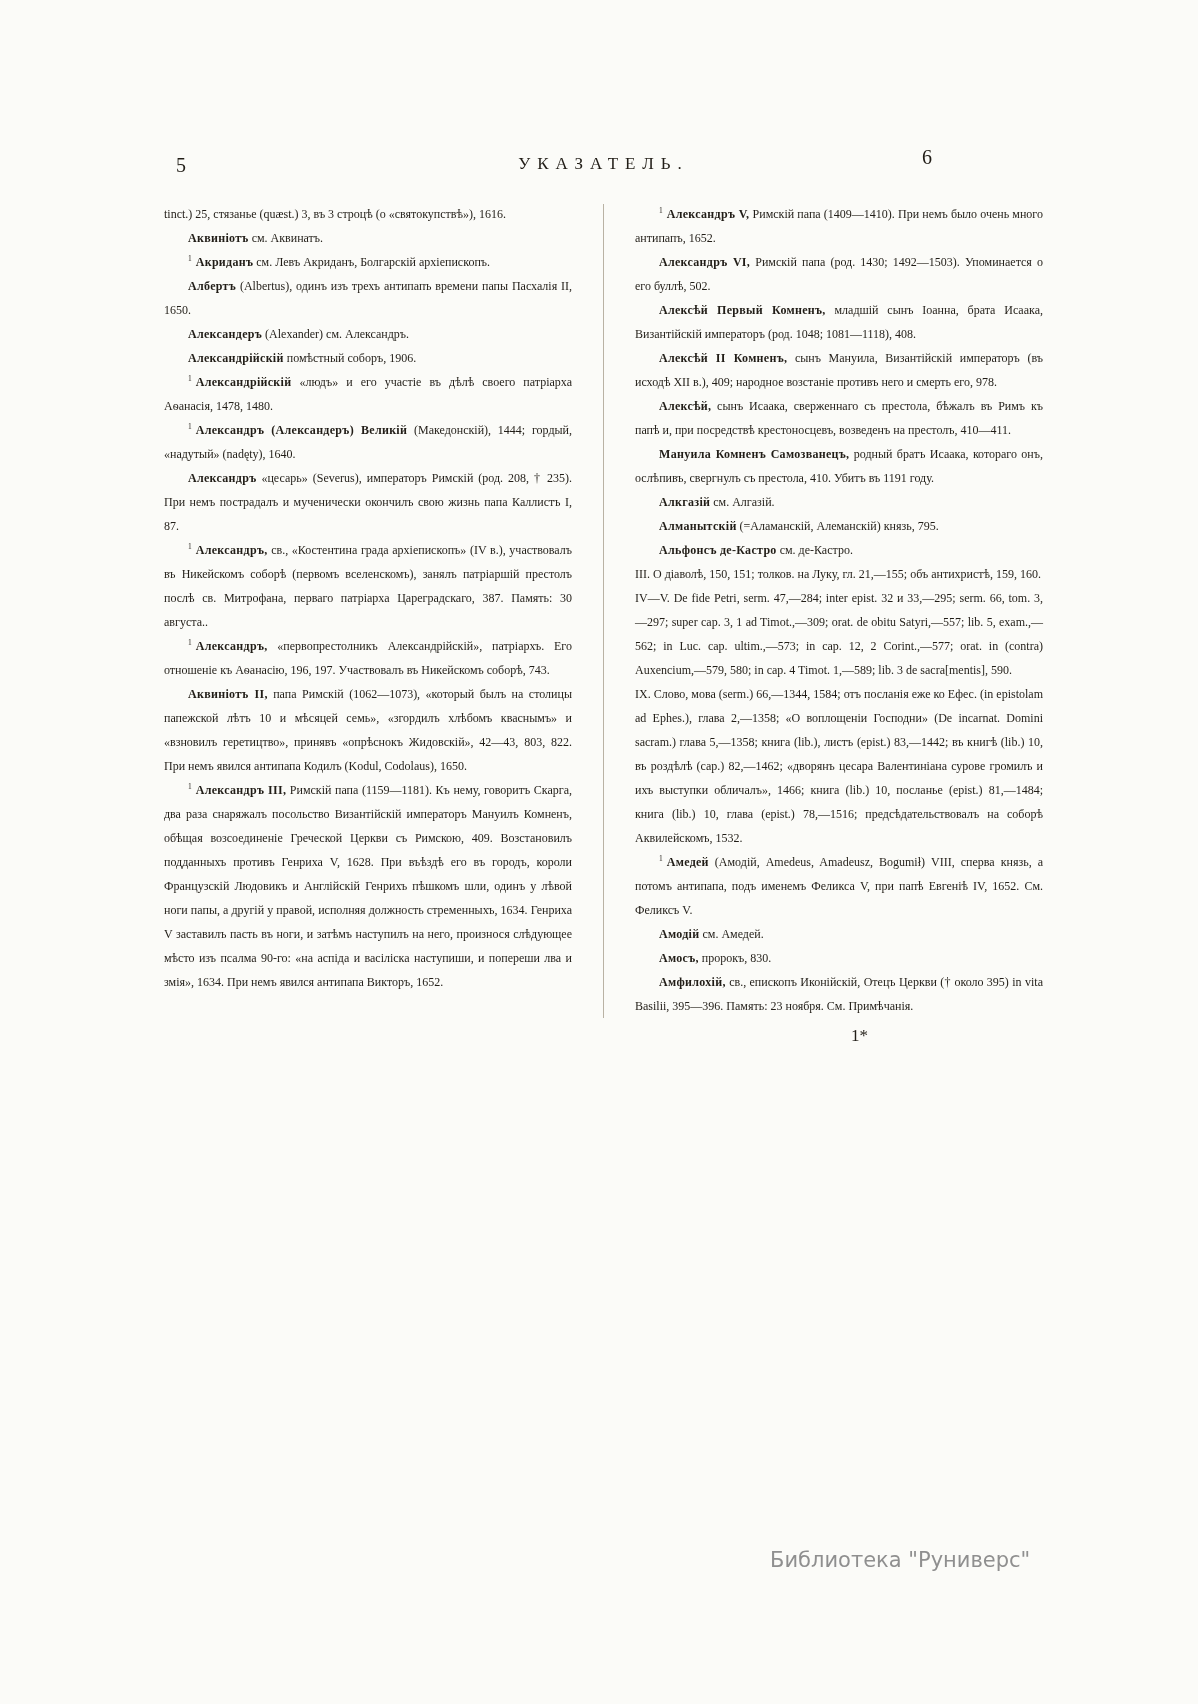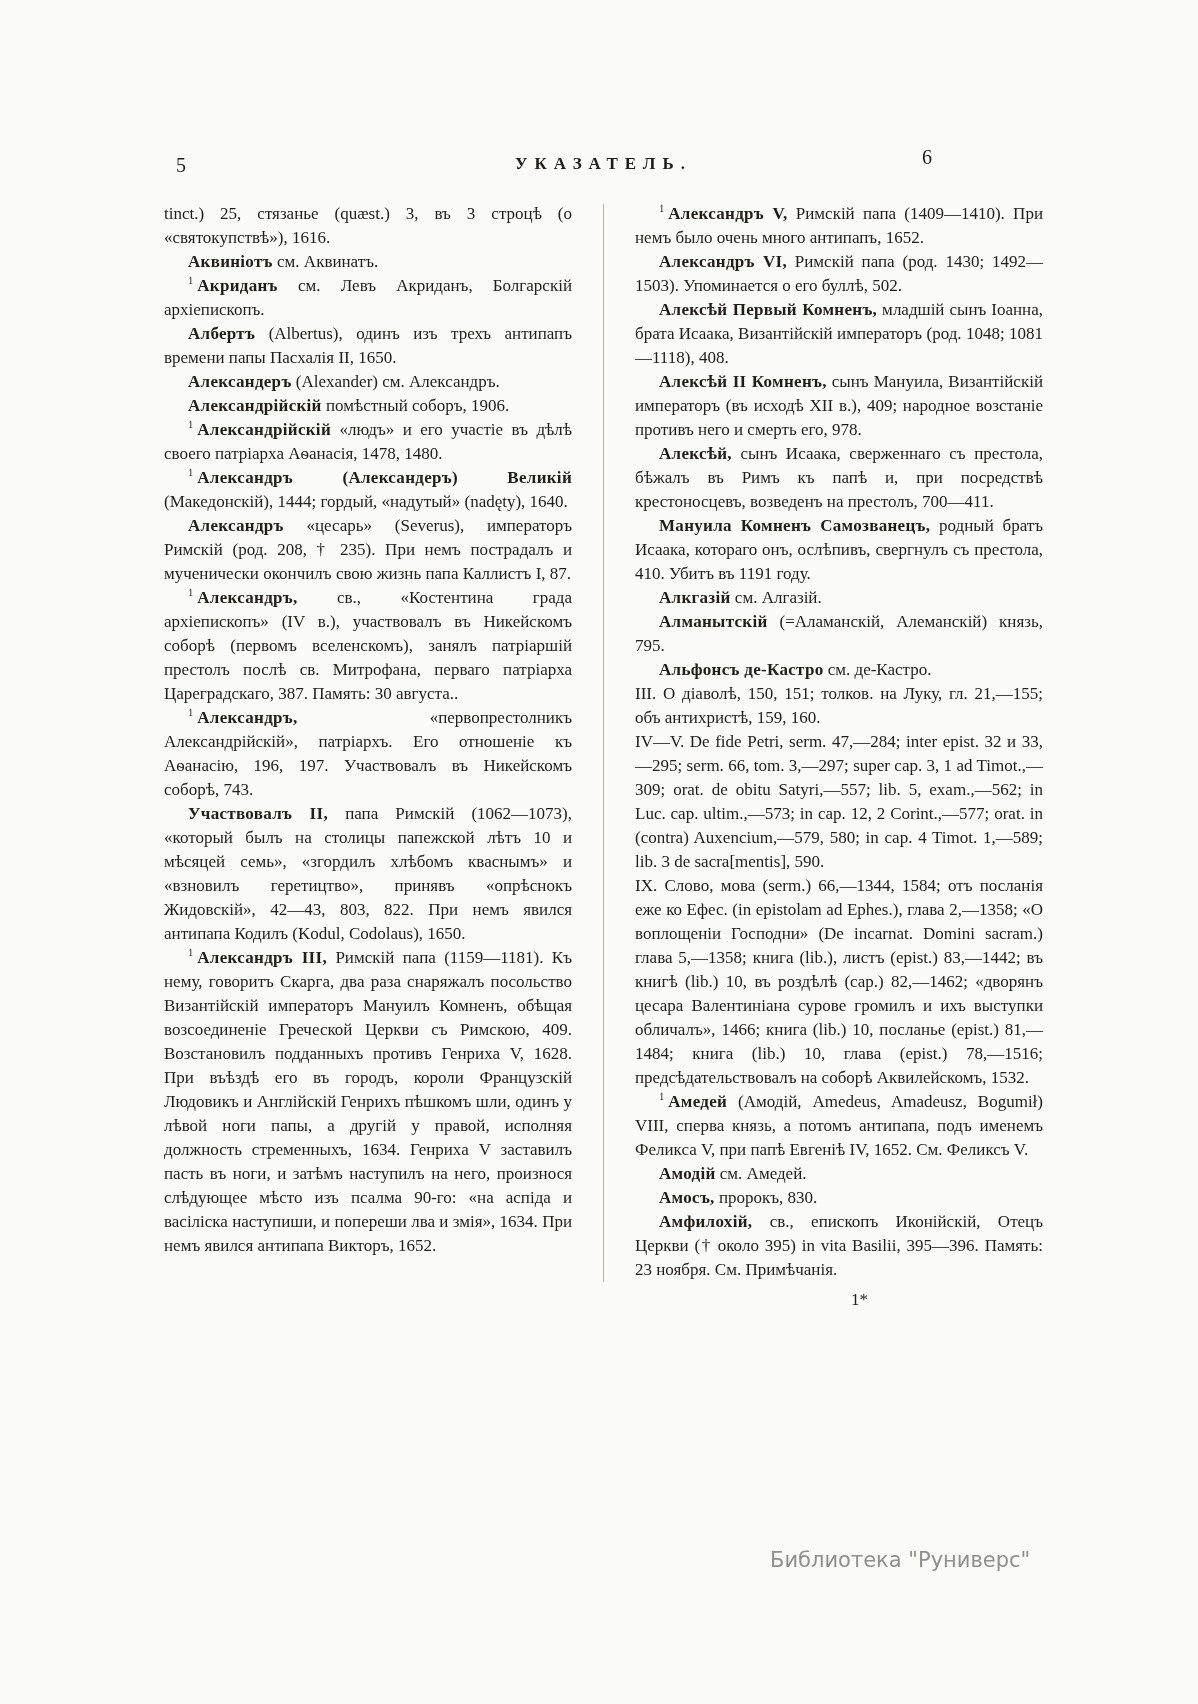--- a/index.html
+++ b/index.html
@@ -26,29 +26,29 @@
   .pn { font-size: 20px; }
   .pn-left { position: absolute; left: 12px; top: 8px; }
   .pn-right { position: absolute; right: 112px; top: 0; }
   .running-title {
     position: absolute;
     left: 0; right: 1px;
     top: 8px;
     text-align: center;
     font-size: 17px;
     letter-spacing: 7px;
-    font-weight: bold;
+    font-weight: normal;
   }
   .columns {
     display: flex;
     margin-top: 24px;
   }
   .col {
     width: 408px;
-    font-size: 17px;
+    font-size: 12px;
     line-height: 24px;
     text-align: justify;
   }
   .col-divider {
     width: 1px;
     background: #b9b2a4;
     margin: 2px 31px 0 31px;
   }
   p.entry {
     margin: 0;
@@ -95,30 +95,30 @@
         <p class="entry"><b>Аквиніотъ</b><span> см. Аквинатъ.</span></p>
         <p class="entry"><sup>1</sup><b>Акриданъ</b><span> см. Левъ Акриданъ, Болгарскій архіепископъ.</span></p>
         <p class="entry"><b>Албертъ</b><span> (Albertus), одинъ изъ трехъ антипапъ времени папы Пасхалія II, 1650.</span></p>
         <p class="entry"><b>Александеръ</b><span> (Alexander) см. Александръ.</span></p>
         <p class="entry"><b>Александрійскій</b><span> помѣстный соборъ, 1906.</span></p>
         <p class="entry"><sup>1</sup><b>Александрійскій</b><span> «людъ» и его участіе въ дѣлѣ своего патріарха Аѳанасія, 1478, 1480.</span></p>
         <p class="entry"><sup>1</sup><b>Александръ (Александеръ) Великій</b><span> (Македонскій), 1444; гордый, «надутый» (nadęty), 1640.</span></p>
         <p class="entry"><b>Александръ</b><span> «цесарь» (Severus), императоръ Римскій (род. 208, † 235). При немъ пострадалъ и мученически окончилъ свою жизнь папа Каллистъ I, 87.</span></p>
         <p class="entry"><sup>1</sup><b>Александръ,</b><span> св., «Костентина града архіепископъ» (IV в.), участвовалъ въ Никейскомъ соборѣ (первомъ вселенскомъ), занялъ патріаршій престолъ послѣ св. Митрофана, перваго патріарха Цареградскаго, 387. Память: 30 августа..</span></p>
         <p class="entry"><sup>1</sup><b>Александръ,</b><span> «первопрестолникъ Александрійскій», патріархъ. Его отношеніе къ Аѳанасію, 196, 197. Участвовалъ въ Никейскомъ соборѣ, 743.</span></p>
-        <p class="entry"><b>Участвовалъ II,</b><span> папа Римскій (1062—1073), «который былъ на столицы папежской лѣтъ 10 и мѣсяцей семь», «згордилъ хлѣбомъ кваснымъ» и «взновилъ геретицтво», принявъ «опрѣснокъ Жидовскій», 42—43, 803, 822. При немъ явился антипапа Кодилъ (Kodul, Codolaus), 1650.</span></p>
+        <p class="entry"><b>Аквиніотъ II,</b><span> папа Римскій (1062—1073), «который былъ на столицы папежской лѣтъ 10 и мѣсяцей семь», «згордилъ хлѣбомъ кваснымъ» и «взновилъ геретицтво», принявъ «опрѣснокъ Жидовскій», 42—43, 803, 822. При немъ явился антипапа Кодилъ (Kodul, Codolaus), 1650.</span></p>
         <p class="entry"><sup>1</sup><b>Александръ III,</b><span> Римскій папа (1159—1181). Къ нему, говоритъ Скарга, два раза снаряжалъ посольство Византійскій императоръ Мануилъ Комненъ, обѣщая возсоединеніе Греческой Церкви съ Римскою, 409. Возстановилъ подданныхъ противъ Генриха V, 1628. При въѣздѣ его въ городъ, короли Французскій Людовикъ и Англійскій Генрихъ пѣшкомъ шли, одинъ у лѣвой ноги папы, а другій у правой, исполняя должность стременныхъ, 1634. Генриха V заставилъ пасть въ ноги, и затѣмъ наступилъ на него, произнося слѣдующее мѣсто изъ псалма 90-го: «на аспіда и васіліска наступиши, и попереши лва и змія», 1634. При немъ явился антипапа Викторъ, 1652.</span></p>
       </div>
     <div class="col-divider"></div>
     <div class="col">
         <p class="entry"><sup>1</sup><b>Александръ V,</b><span> Римскій папа (1409—1410). При немъ было очень много антипапъ, 1652.</span></p>
         <p class="entry"><b>Александръ VI,</b><span> Римскій папа (род. 1430; 1492—1503). Упоминается о его буллѣ, 502.</span></p>
         <p class="entry"><b>Алексѣй Первый Комненъ,</b><span> младшій сынъ Іоанна, брата Исаака, Византійскій императоръ (род. 1048; 1081—1118), 408.</span></p>
         <p class="entry"><b>Алексѣй II Комненъ,</b><span> сынъ Мануила, Византійскій императоръ (въ исходѣ XII в.), 409; народное возстаніе противъ него и смерть его, 978.</span></p>
-        <p class="entry"><b>Алексѣй,</b><span> сынъ Исаака, сверженнаго съ престола, бѣжалъ въ Римъ къ папѣ и, при посредствѣ крестоносцевъ, возведенъ на престолъ, 700—411.</span></p>
+        <p class="entry"><b>Алексѣй,</b><span> сынъ Исаака, сверженнаго съ престола, бѣжалъ въ Римъ къ папѣ и, при посредствѣ крестоносцевъ, возведенъ на престолъ, 410—411.</span></p>
         <p class="entry"><b>Мануила Комненъ Самозванецъ,</b><span> родный братъ Исаака, котораго онъ, ослѣпивъ, свергнулъ съ престола, 410. Убитъ въ 1191 году.</span></p>
         <p class="entry"><b>Алкгазій</b><span> см. Алгазій.</span></p>
         <p class="entry"><b>Алманытскій</b><span> (=Аламанскій, Алеманскій) князь, 795.</span></p>
         <p class="entry"><b>Альфонсъ де-Кастро</b><span> см. де-Кастро.</span></p>
         <p class="entry flush"><span>III. О діаволѣ, 150, 151; толков. на Луку, гл. 21,—155; объ антихристѣ, 159, 160.</span></p>
         <p class="entry flush"><span>IV—V. De fide Petri, serm. 47,—284; inter epist. 32 и 33,—295; serm. 66, tom. 3,—297; super cap. 3, 1 ad Timot.,—309; orat. de obitu Satyri,—557; lib. 5, exam.,—562; in Luc. cap. ultim.,—573; in cap. 12, 2 Corint.,—577; orat. in (contra) Auxencium,—579, 580; in cap. 4 Timot. 1,—589; lib. 3 de sacra[mentis], 590.</span></p>
         <p class="entry flush"><span>IX. Слово, мова (serm.) 66,—1344, 1584; отъ посланія еже ко Ефес. (in epistolam ad Ephes.), глава 2,—1358; «О воплощеніи Господни» (De incarnat. Domini sacram.) глава 5,—1358; книга (lib.), листъ (epist.) 83,—1442; въ книгѣ (lib.) 10, въ роздѣлѣ (cap.) 82,—1462; «дворянъ цесара Валентиніана сурове громилъ и ихъ выступки обличалъ», 1466; книга (lib.) 10, посланье (epist.) 81,—1484; книга (lib.) 10, глава (epist.) 78,—1516; предсѣдательствовалъ на соборѣ Аквилейскомъ, 1532.</span></p>
         <p class="entry"><sup>1</sup><b>Амедей</b><span> (Амодій, Amedeus, Amadeusz, Bogumił) VIII, сперва князь, а потомъ антипапа, подъ именемъ Феликса V, при папѣ Евгеніѣ IV, 1652. См. Феликсъ V.</span></p>
         <p class="entry"><b>Амодій</b><span> см. Амедей.</span></p>
         <p class="entry"><b>Амосъ,</b><span> пророкъ, 830.</span></p>

